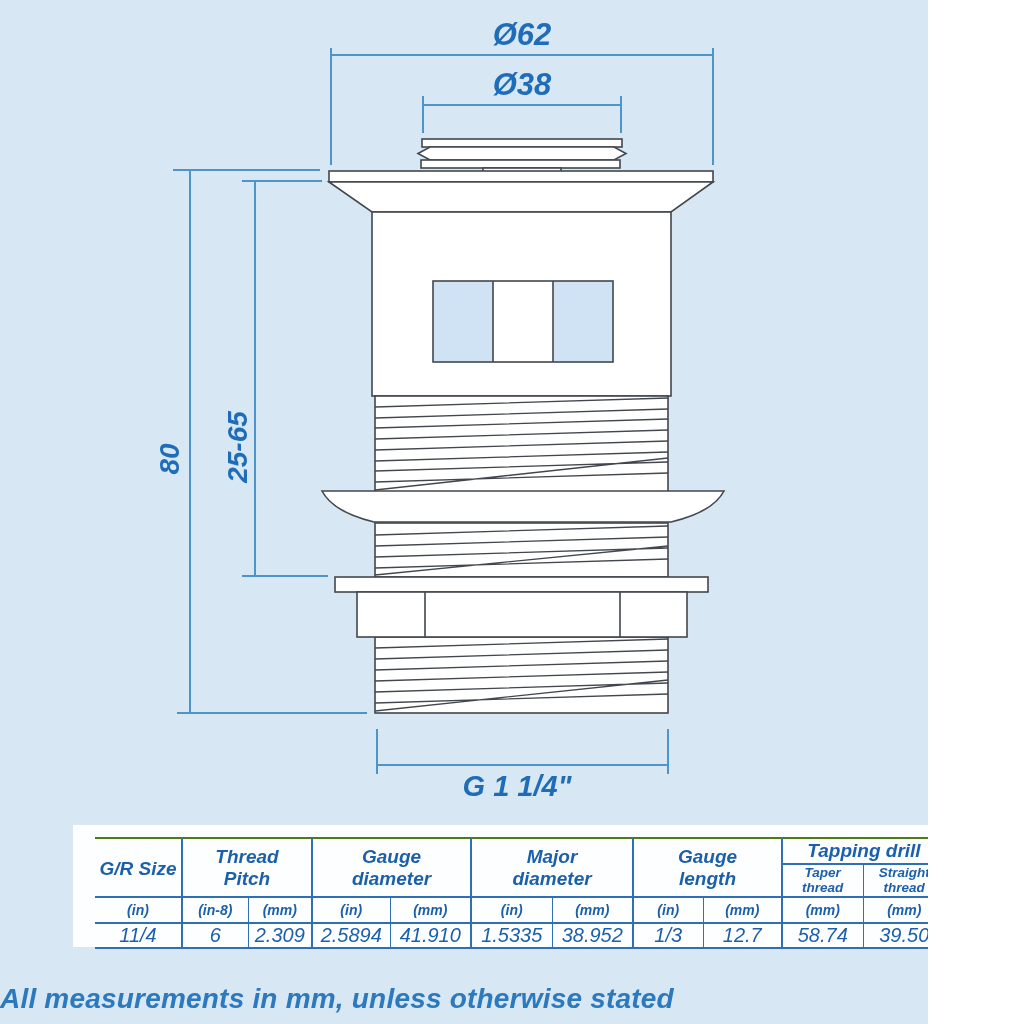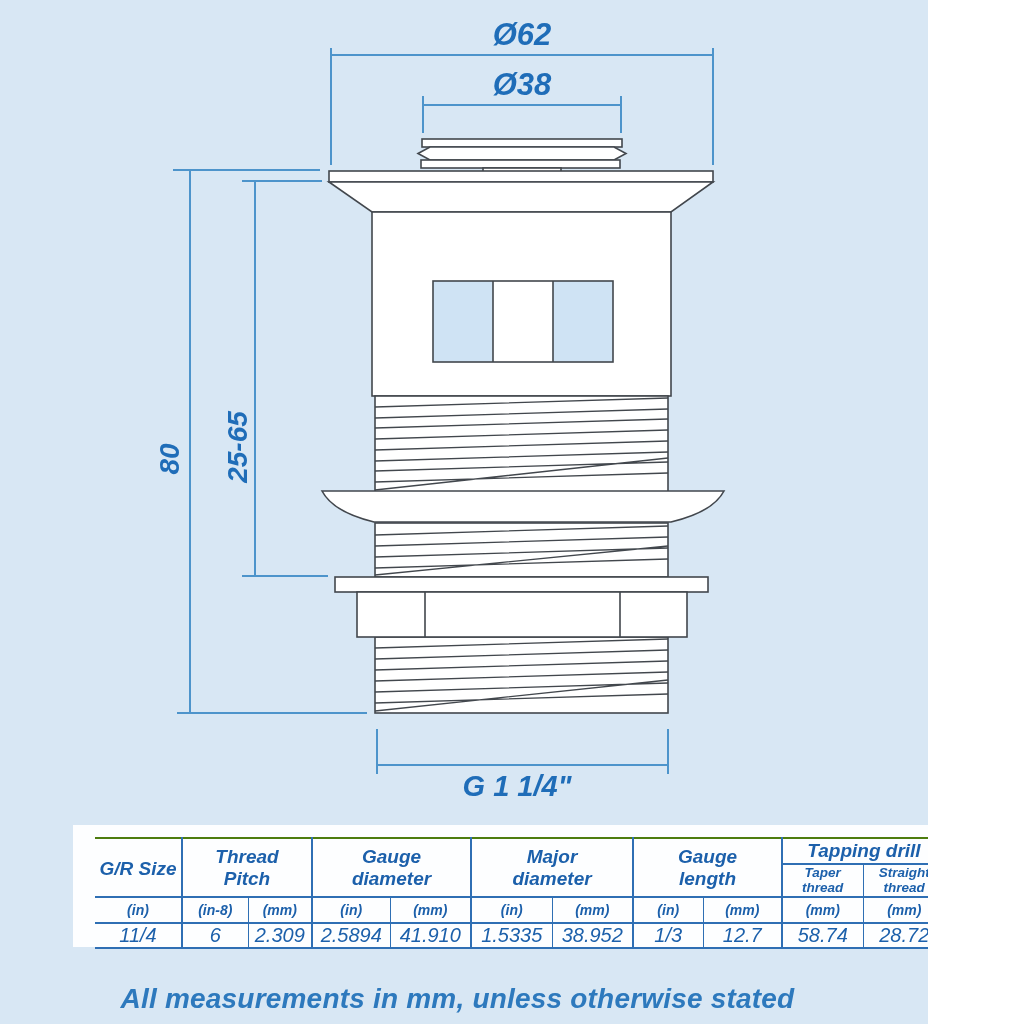--- a/index.html
+++ b/index.html
@@ -32,21 +32,21 @@
   .wrap .lbl{max-width:92px;}
   .tap{font-size:19px;font-weight:bold;height:24px;border-bottom:2px solid #2f6fb4;}
   .sub{font-size:13.5px;font-weight:bold;line-height:1.08;height:31px;}
   .wrap2 .lbl{max-width:62px;display:inline-block;vertical-align:middle;}
   .ru th{font-size:14px;font-weight:bold;height:24px;border-top:2px solid #2f6fb4;}
   .rv td{font-size:20px;height:23px;border-top:2px solid #2f6fb4;}
   .g{border-left:2px solid #2f6fb4;}
   .s{border-left:1px solid #2f6fb4;}
 
   .footer-note{
-    position:absolute;left:0;right:13px;top:983px;text-align:center;
+    position:absolute;left:0;right:13px;top:983px;
     font-size:28px;font-weight:bold;color:#2d79bd;letter-spacing:0.2px;
   }
 </style>
 </head>
 <body>
 
 <div class="stage">
 
   <svg width="1024" height="1024" viewBox="0 0 1024 1024">
 
@@ -172,21 +172,21 @@
           <td>11/4</td>
           <td class="g">6</td>
           <td class="s">2.309</td>
           <td class="g">2.5894</td>
           <td class="s">41.910</td>
           <td class="g">1.5335</td>
           <td class="s">38.952</td>
           <td class="g">1/3</td>
           <td class="s">12.7</td>
           <td class="g">58.74</td>
-          <td class="s">28.72</td>
+          <td class="s">39.50</td>
         </tr>
       </tbody>
     </table>
   </div>
 
   <div class="footer-note">All measurements in mm, unless otherwise stated</div>
 
 </div>
 
 </body></html>

